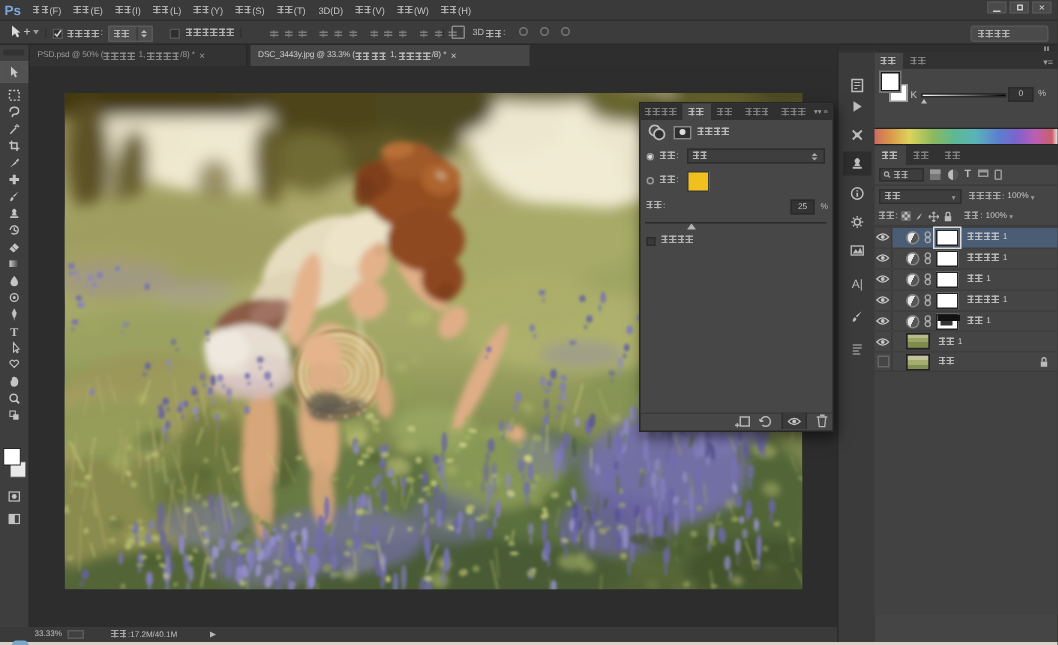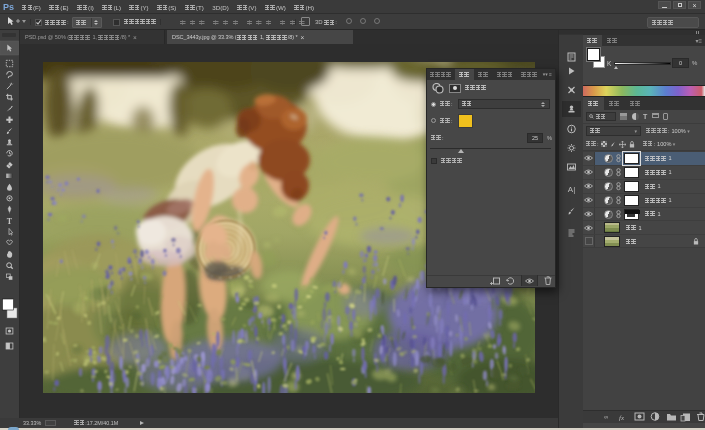--- a/index.html
+++ b/index.html
@@ -1458,34 +1458,20 @@
 <span class="row" style="flex:1;height:100%;padding-left:9px;gap:3px">
         <span style="width:16px;height:11px;display:inline-block;border:1px solid #222;background:linear-gradient(#c3c39a 0 3px,#a3ad6e 3px 6px,#828f52 6px 9px,#6a7c42 9px)"></span>
         <span style="margin-left:3px;--g:#d2d2d2;font-style:italic"><i class="g"></i><i class="g"></i></span>
 <svg style="margin-left:auto;margin-right:6px" width="6" height="7" viewBox="0 0 7 8">
           <rect x="1" y="3.5" width="5" height="4" fill="#bbb"></rect>
           <path d="M2 3.5 V2 a1.5 1.5 0 0 1 3 0 V3.5" fill="none" stroke="#bbb"></path>
         </svg>
       </span>
     </div>
 <div style="height:162px;background:#424242"></div>
-<div style="height:13px;background:#3a3a3a;border-top:1px solid #2e2e2e;position:relative">
-<svg width="122" height="12" viewBox="0 0 122 12" style="display:block">
-        <text x="21" y="8" font-size="6" fill="#b8b8b8" font-family="Liberation Sans">∞</text>
-        <text x="36" y="8.5" font-size="7" font-style="italic" fill="#b8b8b8" font-family="Liberation Serif">fx</text>
-        <rect x="52" y="2" width="9" height="7" fill="none" stroke="#b8b8b8" stroke-width="1"></rect>
-        <circle cx="56.5" cy="5.5" r="2" fill="#b8b8b8"></circle>
-        <circle cx="72" cy="5.5" r="3.8" fill="none" stroke="#b8b8b8" stroke-width="1"></circle>
-        <path d="M72 1.7 A3.8 3.8 0 0 1 72 9.3 Z" fill="#b8b8b8"></path>
-        <path d="M84 3 h3 l1 1.5 h5 v5 h-9 Z" fill="#b8b8b8"></path>
-        <rect x="100" y="2.5" width="7" height="7.5" fill="#b8b8b8"></rect>
-        <rect x="98" y="4.5" width="4" height="5.5" fill="#454545" stroke="#b8b8b8" stroke-width="0.8"></rect>
-        <path d="M114 3.5 h7 M115 3.5 l0.8 6 h4.4 l0.8 -6 M116.5 2 h2.5 v1.5" stroke="#b8b8b8" stroke-width="1" fill="none"></path>
-      </svg>
-    </div>
 </div>
 <div class="ab" style="left:426px;top:68px;width:130px;height:220px;background:#474747;border:1px solid #262626;box-shadow:2px 4px 9px rgba(0,0,0,.55);font-size:5.6px;color:#c9c9c9">
 <div class="row" style="height:10.5px;background:#303030">
       <span class="row" style="padding:0 3px;--g:#8f8f8f">
         <i class="g"></i>
         <i class="g"></i>
         <i class="g"></i>
         <i class="g"></i>
       </span>
       <span class="row" style="height:10.5px;background:#474747;padding:0 4px;--g:#d6d6d6">

